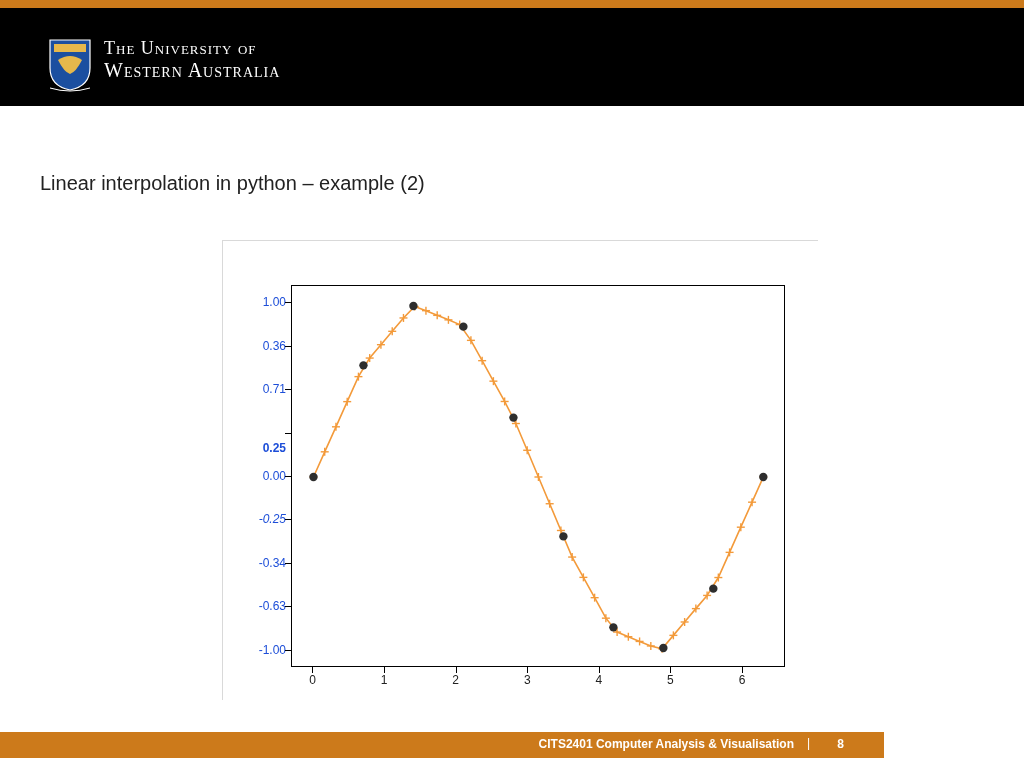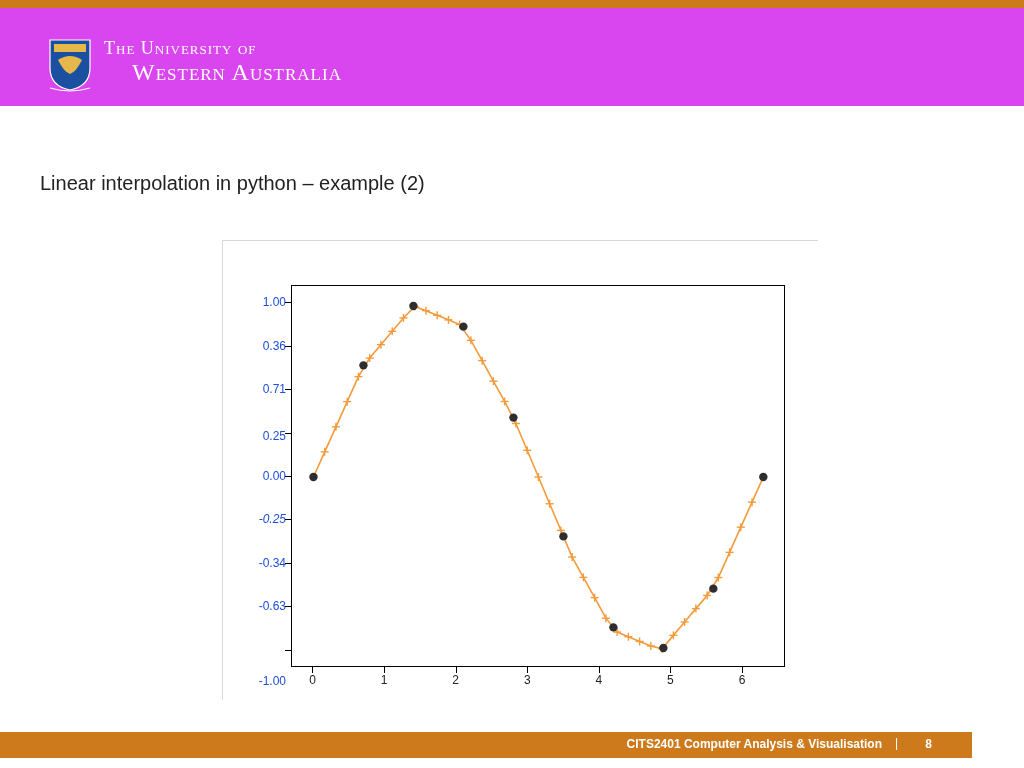--- a/index.html
+++ b/index.html
@@ -1,35 +1,35 @@
 <!DOCTYPE html>
 <html><head>
 <meta charset="utf-8">
 <style>
   * { margin: 0; padding: 0; box-sizing: border-box; }
   html, body { width: 1024px; height: 768px; font-family: Arial, Helvetica, sans-serif; background: #fff; overflow: hidden; }
 
   .top-orange { position: absolute; left: 0; top: 0; width: 1024px; height: 8px; background: #cc7a1b; }
-  .header-bar { position: absolute; left: 0; top: 8px; width: 1024px; height: 98px; background: #d946ef; }
+  .header-bar { position: absolute; left: 0; top: 8px; width: 1024px; height: 98px; background: #000000; }
   .uwa-block { position: absolute; left: 48px; top: 30px; display: flex; align-items: flex-start; }
   .crest { width: 44px; height: 54px; margin-right: 12px; }
   .uwa-text .line1 { font-family: Georgia, 'Times New Roman', serif; font-variant: small-caps; color: #fff; font-size: 18px; letter-spacing: 1px; }
-  .uwa-text .line2 { font-family: Georgia, 'Times New Roman', serif; font-variant: small-caps; color: #fff; font-size: 24px; letter-spacing: 1px; margin-left: 28px; }
+  .uwa-text .line2 { font-family: Georgia, 'Times New Roman', serif; font-variant: small-caps; color: #fff; font-size: 20px; letter-spacing: 1px; }
 
   .slide-title { position: absolute; left: 40px; top: 172px; font-size: 20px; font-weight: 400; color: #222; }
 
   .chart-frame { position: absolute; left: 222px; top: 240px; width: 596px; height: 460px; border-top: 1px solid #d9d9d9; border-left: 1px solid #d9d9d9; background: #fff; }
   .plot-area { position: absolute; left: 68px; top: 44px; width: 494px; height: 382px; border: 1px solid #000; background: #fff; }
 
   .ytick { position: absolute; right: 532px; width: 60px; text-align: right; font-size: 12px; color: #1d4ed8; }
   .xtick { position: absolute; top: 432px; width: 30px; text-align: center; font-size: 12px; color: #222; transform: translateX(-15px); }
   .tickmark-y { position: absolute; left: 62px; width: 6px; height: 1px; background: #000; }
   .tickmark-x { position: absolute; top: 426px; width: 1px; height: 6px; background: #000; }
 
-  .footer-bar { position: absolute; left: 0; top: 732px; width: 972px; height: 26px; background: #cc7a1b; }
+  .footer-bar { position: absolute; left: 0; top: 732px; width: 884px; height: 26px; background: #cc7a1b; }
   .footer-course { position: absolute; right: 90px; top: 5px; color: #fff; font-size: 12px; font-weight: bold; }
   .footer-sep { position: absolute; right: 74px; top: 4px; color: #fff; font-size: 12px; }
   .footer-page { position: absolute; right: 40px; top: 5px; color: #fff; font-size: 12px; font-weight: bold; }
 
   svg { overflow: visible; }
 </style>
 </head>
 <body>
 
 <div class="top-orange"></div>
@@ -143,31 +143,31 @@
         <circle cx="171.39652173913043" cy="40.630909090909086" r="4.2" fill="#2e2e2e"></circle>
         <circle cx="221.4408695652174" cy="131.61636363636362" r="4.2" fill="#2e2e2e"></circle>
         <circle cx="271.41362318840584" cy="250.38363636363636" r="4.2" fill="#2e2e2e"></circle>
         <circle cx="321.38637681159423" cy="341.3690909090909" r="4.2" fill="#2e2e2e"></circle>
         <circle cx="371.35913043478257" cy="362.03181818181815" r="4.2" fill="#2e2e2e"></circle>
         <circle cx="421.331884057971" cy="302.6481818181818" r="4.2" fill="#2e2e2e"></circle>
         <circle cx="471.3046376811595" cy="191" r="4.2" fill="#2e2e2e"></circle>
       </svg>
   </div>
   <div id="axis-labels">
-      <div class="ytick" style="top: 401.636px; margin-top: 31px;">-1.00</div>
+      <div class="ytick" style="top: 401.636px;">-1.00</div>
       <div class="tickmark-y" style="top: 408.636px;"></div>
       <div class="ytick" style="top: 358.227px;">-0.63</div>
       <div class="tickmark-y" style="top: 365.227px;"></div>
       <div class="ytick" style="top: 314.818px;">-0.34</div>
       <div class="tickmark-y" style="top: 321.818px;"></div>
       <div class="ytick" style="top: 271.409px; font-style: italic;">-0.25</div>
       <div class="tickmark-y" style="top: 278.409px;"></div>
       <div class="ytick" style="top: 228px;">0.00</div>
       <div class="tickmark-y" style="top: 235px;"></div>
-      <div class="ytick" style="top: 188px;">0.25</div>
+      <div class="ytick" style="top: 200px; font-weight: bold;">0.25</div>
       <div class="tickmark-y" style="top: 191.591px;"></div>
       <div class="ytick" style="top: 141.182px;">0.71</div>
       <div class="tickmark-y" style="top: 148.182px;"></div>
       <div class="ytick" style="top: 97.7727px;">0.36</div>
       <div class="tickmark-y" style="top: 104.773px;"></div>
       <div class="ytick" style="top: 54.3636px;">1.00</div>
       <div class="tickmark-y" style="top: 61.3636px;"></div>
       <div class="xtick" style="left: 89.4783px;">0</div>
       <div class="tickmark-x" style="left: 89.4783px;"></div>
       <div class="xtick" style="left: 161.072px;">1</div>

